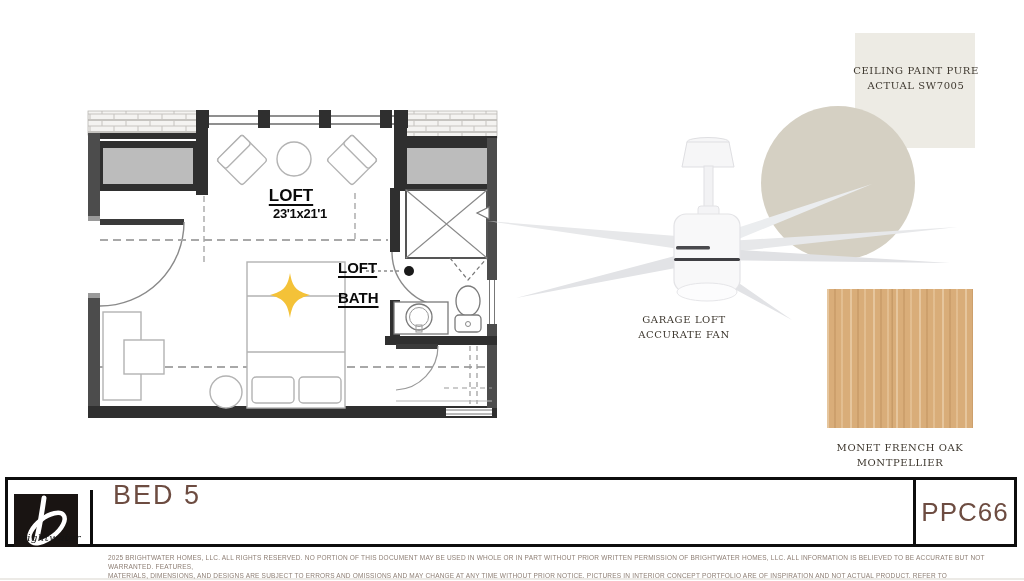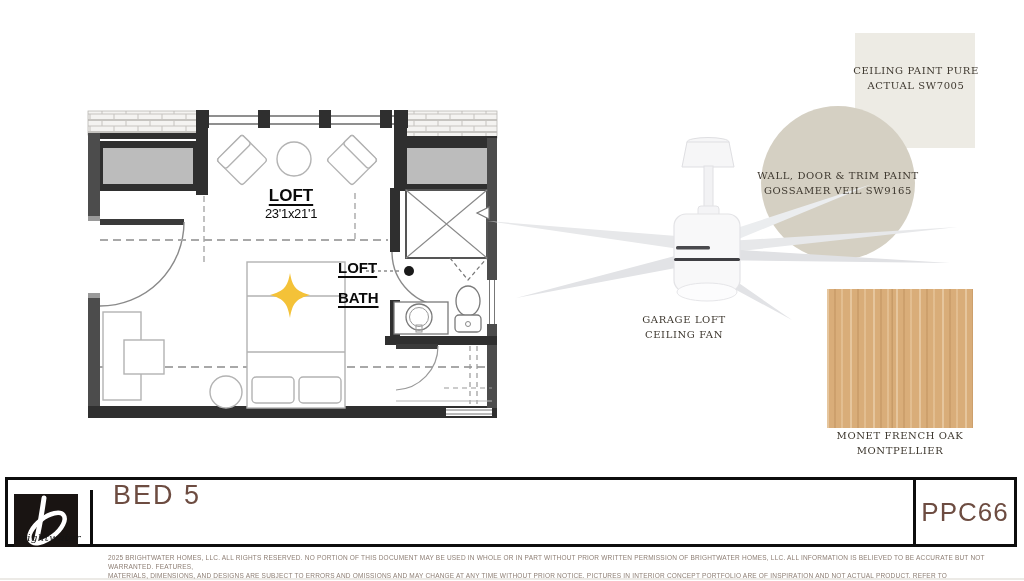--- a/index.html
+++ b/index.html
@@ -14,27 +14,27 @@
       linear-gradient(90deg, transparent 0 44%, rgba(140,95,45,.35) 44.5%, transparent 45.5%),
       repeating-linear-gradient(90deg, rgba(255,244,225,.35) 0 2px, rgba(0,0,0,0) 2px 7px,
         rgba(150,100,50,.18) 7px 9px, rgba(0,0,0,0) 9px 14px, rgba(255,240,214,.25) 14px 16px, rgba(0,0,0,0) 16px 23px);}
   
   .drawlayer{position:absolute;left:0;top:0;z-index:2;}
   
   .caption{position:absolute;z-index:3;text-align:center;color:#3d372e;
     font-family:"DejaVu Serif",serif;font-size:10px;line-height:15px;letter-spacing:.6px;}
   .cap-ceiling{left:836px;top:63px;width:160px;}
   .cap-wall{left:740px;top:168px;width:196px;}
-  .cap-wood{left:818px;top:428px;width:164px;}
+  .cap-wood{left:818px;top:440px;width:164px;}
   .cap-fan{left:634px;top:312px;width:100px;}
   .planlabel{position:absolute;z-index:3;color:#0a0a0a;font-family:"Liberation Sans",sans-serif;
     font-weight:bold;text-align:center;}
   .lbl-loft{left:256px;top:186px;width:70px;font-size:17px;text-decoration:underline;
     text-decoration-thickness:2px;text-underline-offset:3px;text-align:center;}
-  .lbl-dims{left:246px;top:206px;width:90px;font-size:13px;font-weight:normal;letter-spacing:-.3px;}
+  .lbl-dims{left:255px;top:206px;width:90px;font-size:13px;font-weight:bold;letter-spacing:-.3px;}
   .lbl-bath{left:338px;top:253px;width:58px;font-size:15px;line-height:30px;text-align:left;
     text-decoration:underline;text-decoration-thickness:2px;text-underline-offset:3px;}
   
   .titleblock{position:absolute;left:5px;top:477px;width:1012px;height:70px;z-index:4;
     border:3px solid #0d0d0d;background:#fff;display:flex;box-sizing:border-box;}
   .logocell{width:82px;border-right:3px solid #0d0d0d;position:relative;flex:none;margin-top:10px;}
   .logobox{position:absolute;left:6px;top:4px;width:64px;height:53px;background:#191412;}
   .brandscript{position:absolute;left:0px;bottom:1px;width:80px;text-align:center;
     font-family:"DejaVu Serif",serif;font-style:italic;font-size:10px;color:#151515;letter-spacing:.5px;}
   .maincell{flex:1;display:flex;align-items:flex-start;}
@@ -191,23 +191,22 @@
         <ellipse cx="707" cy="292" rx="30" ry="9" fill="#fcfcfd" stroke="#e6e6e9" stroke-width="1"></ellipse>
       </g>
     </g>
   </svg>
 
   <div class="planlabel lbl-loft">LOFT</div>
   <div class="planlabel lbl-dims">23'1x21'1</div>
   <div class="planlabel lbl-bath">LOFT BATH</div>
 
   <div class="caption cap-ceiling">CEILING PAINT PURE ACTUAL SW7005</div>
-  <div class="caption cap-wall">WALL, DOOR &amp; TRIM PAINT GOSSAMER VEIL SW9165</div>
   <div class="caption cap-wood">MONET FRENCH OAK MONTPELLIER</div>
-  <div class="caption cap-fan">GARAGE LOFT CEILING FAN</div>
+  <div class="caption cap-fan">GARAGE LOFT ACCURATE FAN</div>
 
   <div class="titleblock">
     <div class="logocell">
       <div class="logobox">
         <svg width="64" height="53" viewBox="0 0 64 53">
           <path d="M30,4 C28,18 25,36 22,48" stroke="#ffffff" stroke-width="5" fill="none" stroke-linecap="round"></path>
           <ellipse cx="33" cy="34" rx="21" ry="10" fill="none" stroke="#ffffff" stroke-width="4.5" transform="rotate(-38 33 34)"></ellipse>
         </svg>
       </div>
       <div class="brandscript">brightwater</div>

